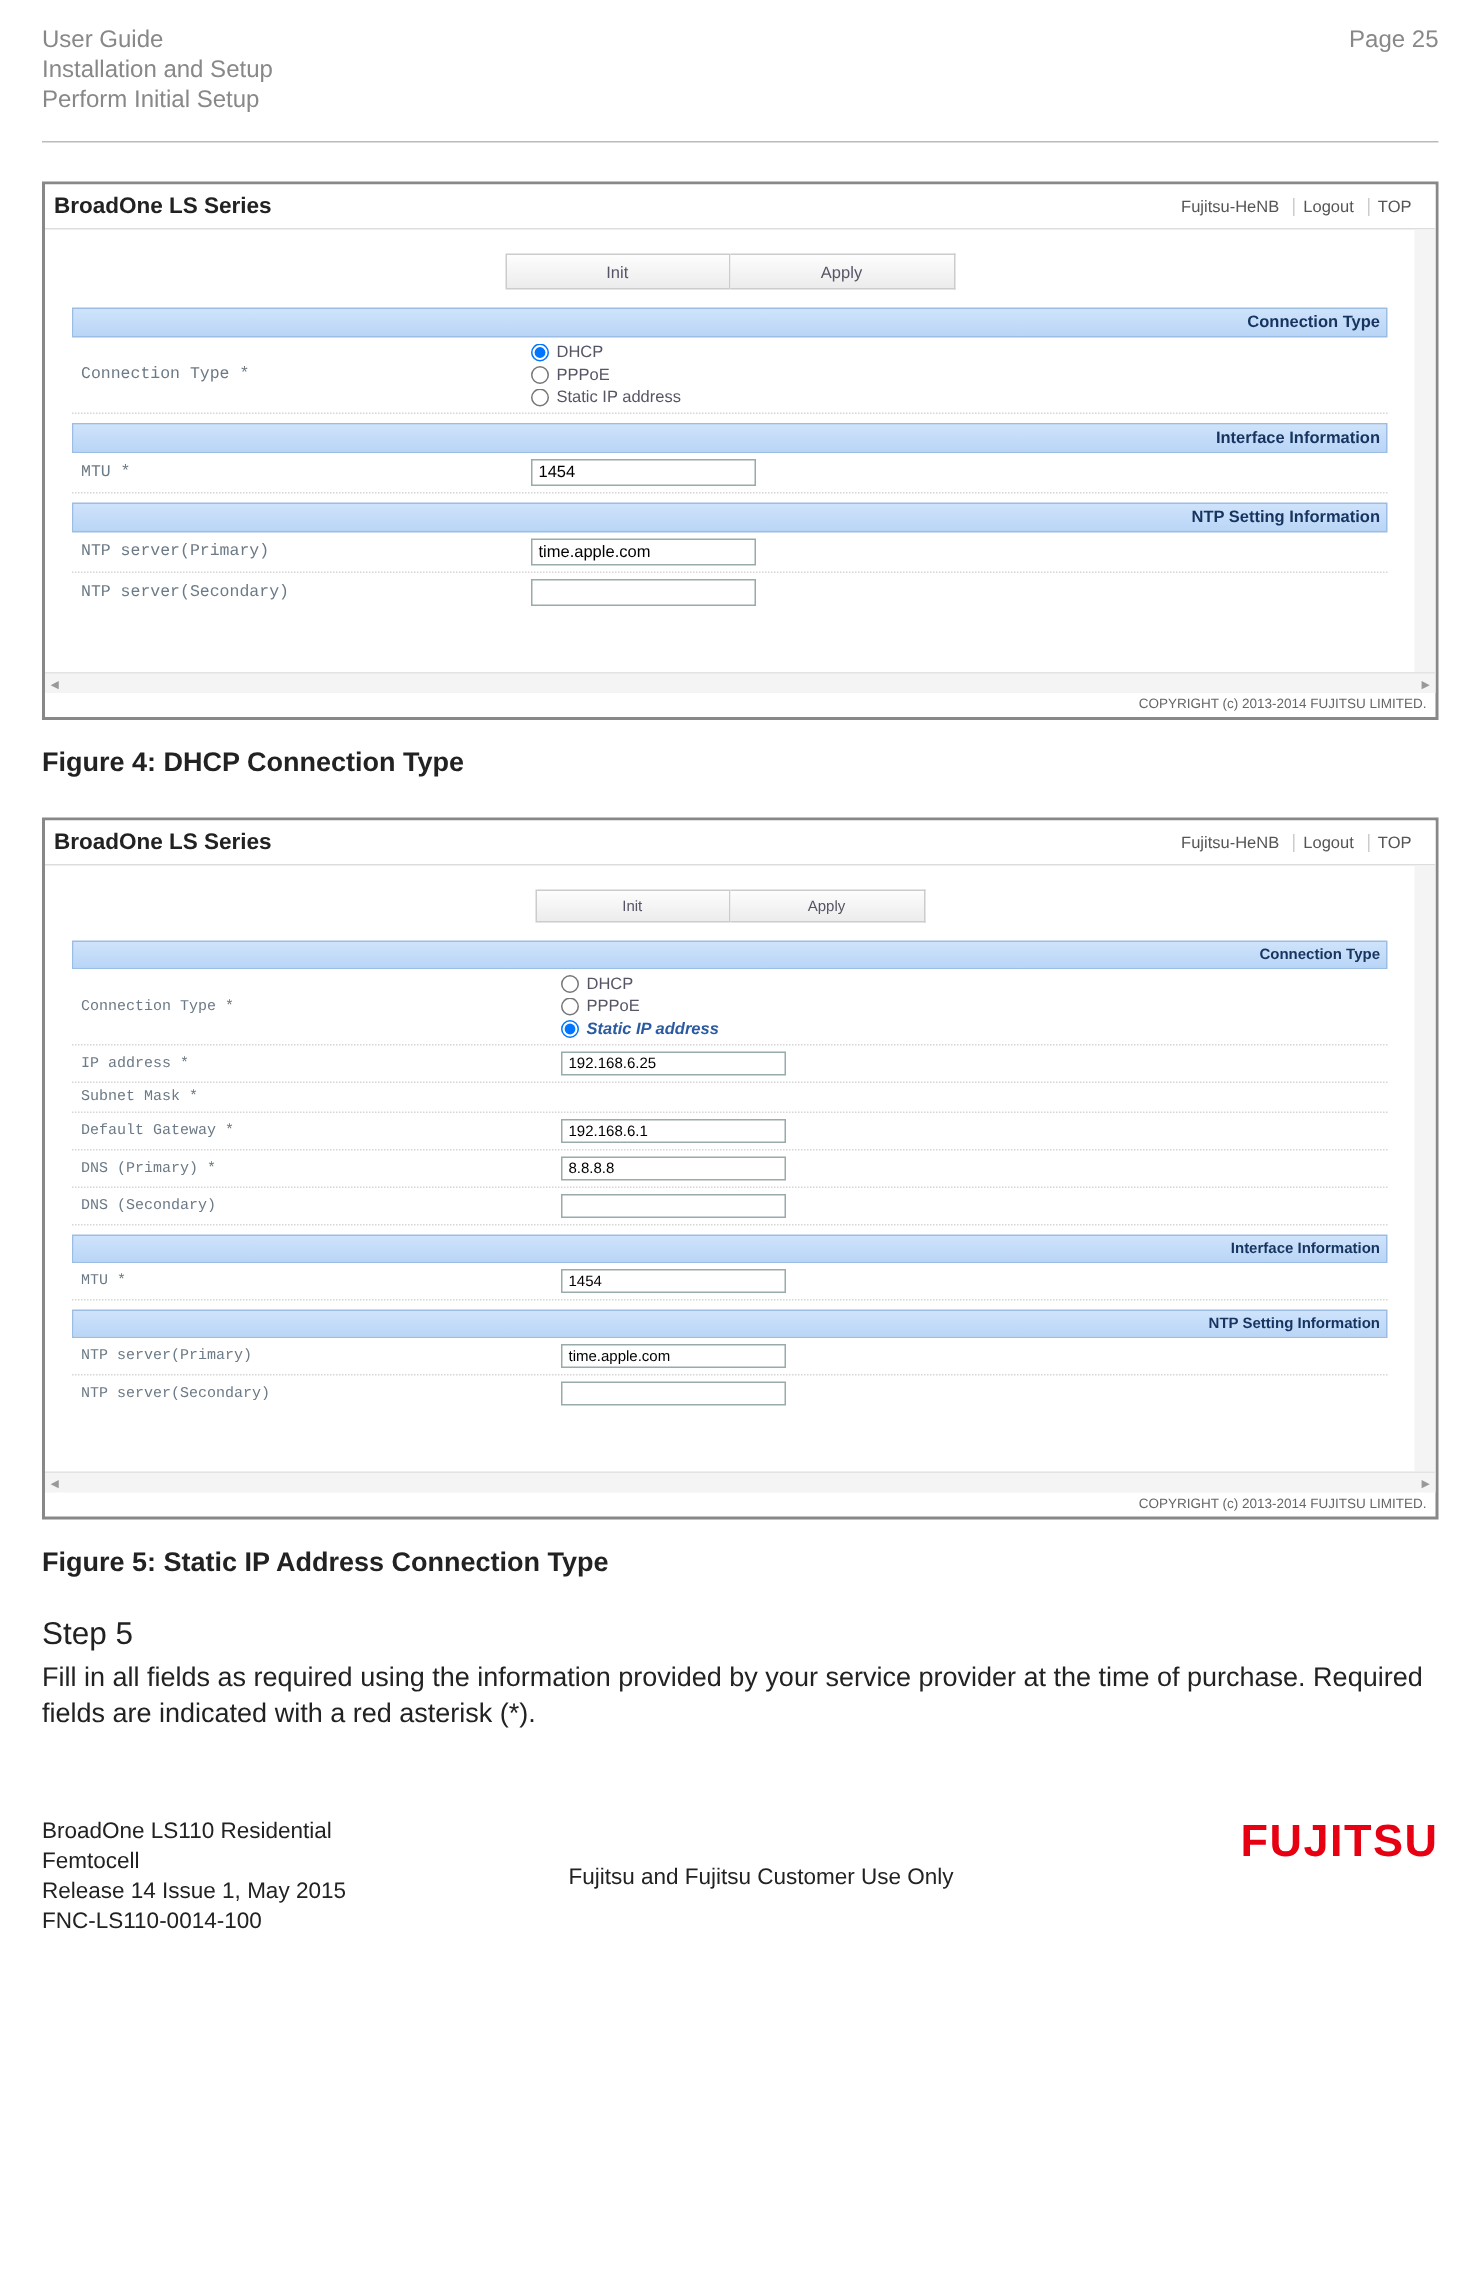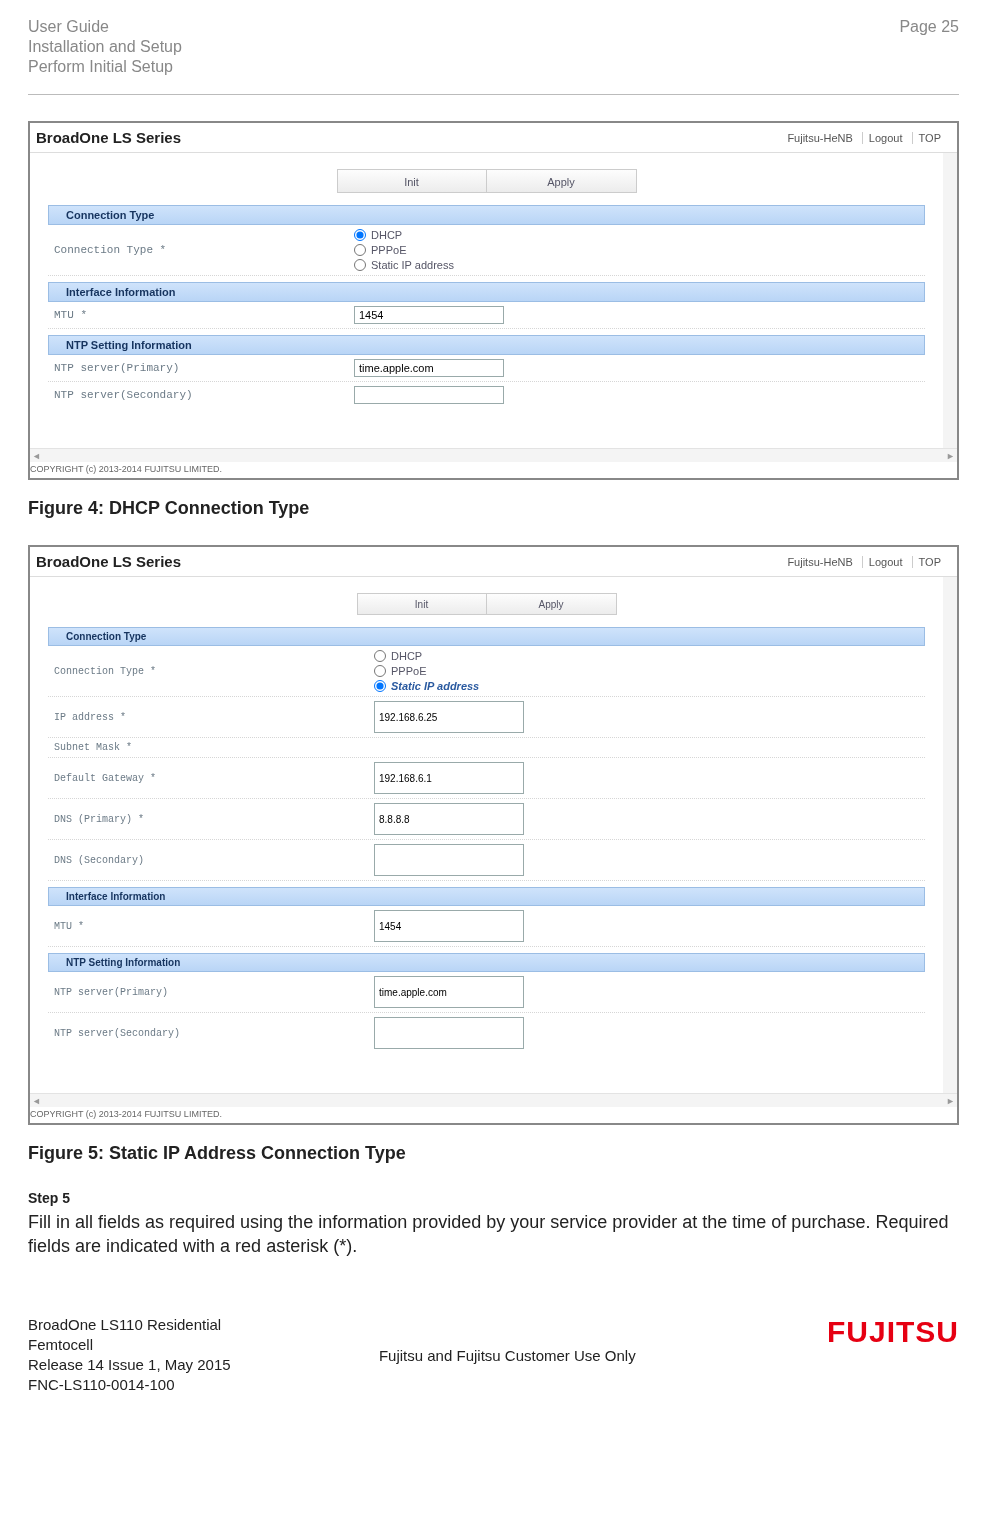--- a/index.html
+++ b/index.html
@@ -45,63 +45,64 @@
   }
   .tab + .tab { border-left: none; }
 
   
   .secbar {
     background: linear-gradient(#cfe3fb,#b9d5f6);
     border: 1px solid #9bbde4;
     color: #16345f;
     font-weight: bold;
     font-size: 11px;
-    padding: 3px 17px;
+    padding: 3px 4px;
     margin-top: 6px;
+    text-align: right;
   }
 
   
   .frow { display: flex; align-items: center; padding: 4px 6px; border-bottom: 1px dotted #d6d6d6; }
   .frow:last-child { border-bottom: none; }
   .flabel { width: 300px; color: #6b7a86; font-family: "Courier New", monospace; font-size: 11px; white-space: nowrap; }
   .fval { flex: 1; }
   .fval input[type=text] {
     width: 150px; height: 18px; font-size: 11px; padding: 1px 4px;
     border: 1px solid #9aa; background: #fff;
   }
   .radio-list { display: flex; flex-direction: column; gap: 3px; font-size: 11px; color: #556; }
   .radio-list label { display: flex; align-items: flex-end; gap: 5px; }
   .radio-list input[type=radio] { width: 12px; height: 12px; }
   .radio-sel { color: #2a5aa0; font-style: italic; font-weight: bold; }
 
   
   .hscroll { height: 14px; background: #f4f4f4; border-top: 1px solid #e3e3e3; display: flex; justify-content: space-between; align-items: center; padding: 0 2px; color: #999; font-size: 9px; }
-  .copyright { font-size: 9px; color: #666; padding: 2px 6px 4px 0; }
+  .copyright { font-size: 9px; color: #666; text-align: right; padding: 2px 6px 4px 0; }
 
   
   .figcap { font-weight: bold; font-size: 18px; color: #222; margin: 18px 0 26px 0; }
 
   
-  .step-h { font-weight: bold; font-size: 14px; color: #222; margin-top: 4px; }
+  .step-h { font-weight: normal; font-size: 21px; color: #222; margin-top: 4px; }
   .body-p { font-size: 18px; color: #222; line-height: 1.35; margin-top: 4px; }
 
   
   .pg-foot { display: flex; justify-content: space-between; align-items: flex-start; margin-top: 56px; font-size: 15px; color: #222; }
   .pg-foot .left { line-height: 1.35; }
   .pg-foot .mid { flex: 1; text-align: center; align-self: center; }
   .pg-foot .logo {
     color: #e60012; font-weight: 800; font-size: 30px; letter-spacing: 1px;
     display: flex; align-items: center; gap: 4px; margin-left: 43px;
   }
 
   
   .shot2 .shot-inner { font-size: 10px; }
   .shot2 .tab { width: 130px; height: 22px; line-height: 22px; font-size: 10px; }
   .shot2 .flabel { width: 320px; font-size: 10px; }
-  .shot2 .fval input[type=text] { width: 150px; height: 32px; font-size: 10px; }
+  .shot2 .fval input[type=text] { width: 150px; height: 16px; font-size: 10px; }
   .shot2 .secbar { font-size: 10px; }
 </style>
 </head>
 <body>
 
 <div class="pg-head">
   <div class="left">
     <div class="l1">User Guide</div>
     <div class="l2">Installation and Setup</div>
     <div class="l3">Perform Initial Setup</div>

